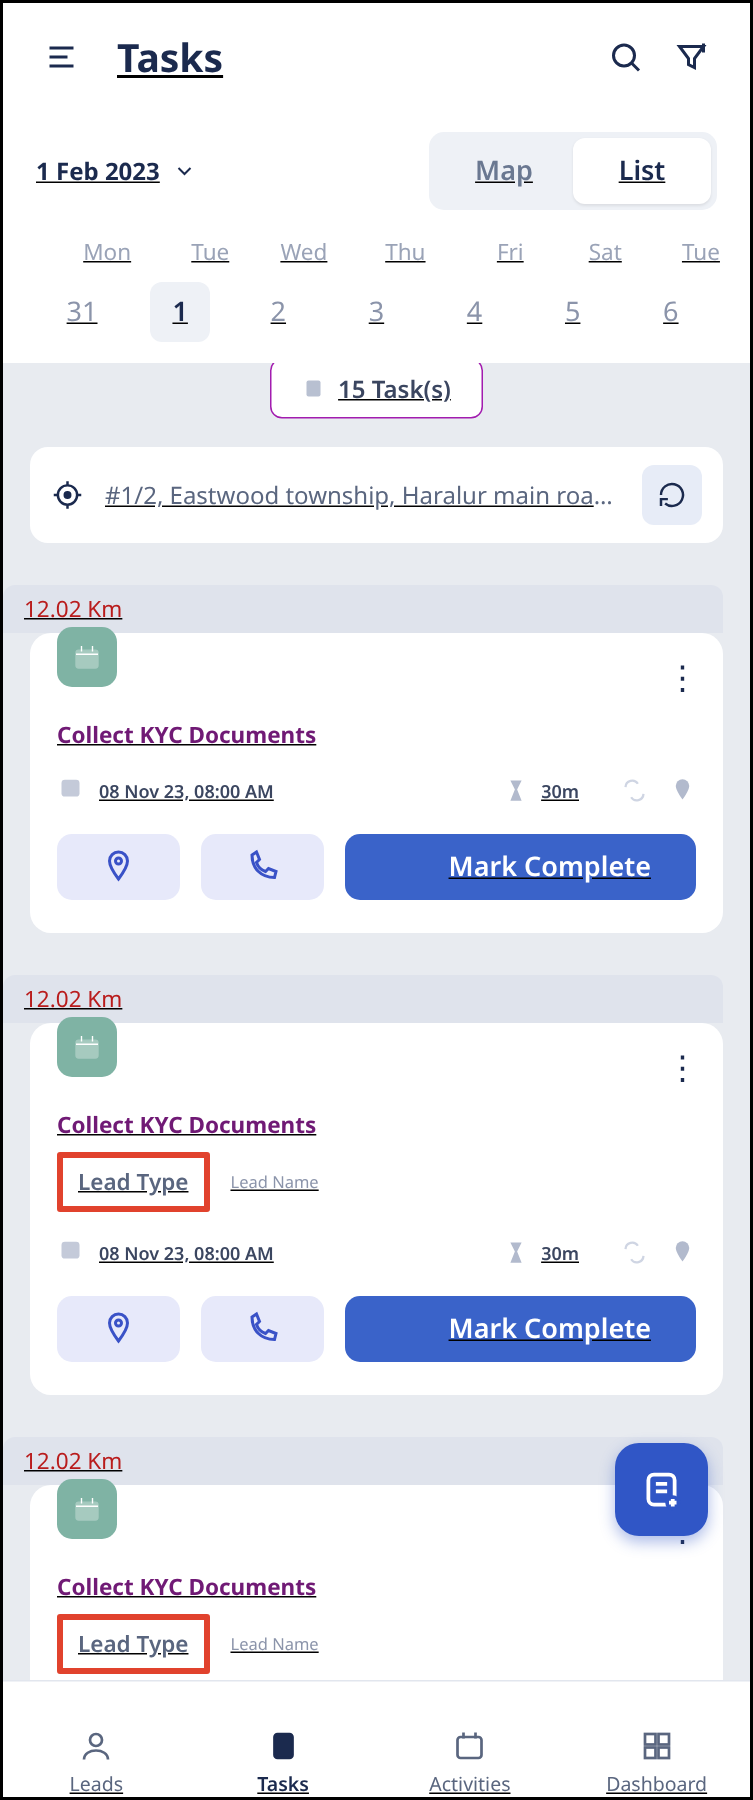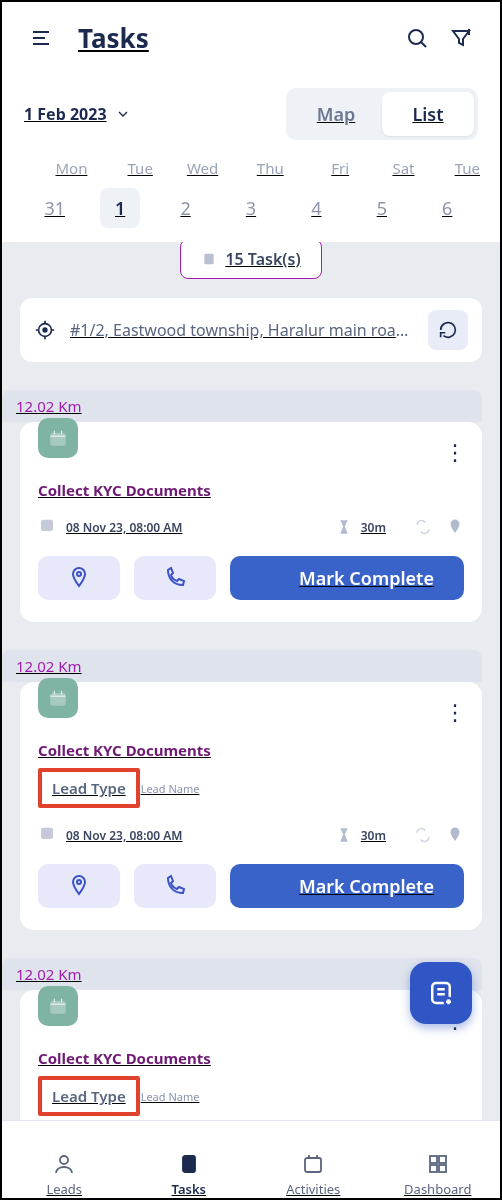--- a/index.html
+++ b/index.html
@@ -36,29 +36,29 @@
   .countpill svg { width: 16px; height: 16px; fill: #b8c0d1; }
 
   
   .locwrap { padding: 18px 18px 0 18px; }
   .locbar { background: #fff; border-radius: 12px; padding: 12px 14px; display: flex; align-items: center; gap: 14px; }
   .locbar .addr { flex: 1; color: #5a667f; font-size: 16px; white-space: nowrap; overflow: hidden; text-overflow: ellipsis; }
   .locbar .reload { width: 40px; height: 40px; background: #e7ecf7; border-radius: 8px; display: flex; align-items: center; justify-content: center; }
   .locbar svg { width: 22px; height: 22px; stroke: #1b2a4e; fill: none; stroke-width: 1.8; }
 
   
-  .dist { align-self: flex-end; margin: 28px 18px 0 0; background: #dfe3ec; color: #a21caf; font-size: 15px; padding: 6px 14px; border-radius: 8px 8px 0 0; }
+  .dist { align-self: flex-end; margin: 28px 18px 0 0; background: #dfe3ec; color: #b91c1c; font-size: 15px; padding: 6px 14px; border-radius: 8px 8px 0 0; }
 
   
   .card { background: #fff; border-radius: 14px; margin: 0 18px; padding: 14px 18px 22px 18px; position: relative; }
   .card .badge { position: absolute; left: 18px; top: -4px; width: 40px; height: 40px; background: #7fb3a4; border-radius: 10px; display: flex; align-items: center; justify-content: center; }
   .card .badge svg { width: 22px; height: 22px; fill: #fff; stroke: #fff; }
   .card .more { position: absolute; right: 12px; top: 14px; width: 30px; height: 30px; display: flex; align-items: center; justify-content: center; font-size: 22px; color: #1b2a4e; cursor: pointer; }
   .card h3 { margin-top: 44px; font-size: 15px; font-weight: 700; color: #701a75; }
-  .leadrow { display: flex; gap: 1px; margin-top: 8px; align-items: center; }
+  .leadrow { display: flex; gap: 14px; margin-top: 8px; align-items: center; }
   .leadtype { font-size: 15px; font-weight: 600; color: #5a667f; padding: 6px 10px; }
   .leadname { font-size: 11px; color: #8b94aa; }
   .highlight { border: 4px solid #e1422d; border-radius: 2px; }
   .metarow { display: flex; align-items: center; gap: 10px; margin-top: 16px; color: #3b4660; font-size: 12px; font-weight: 600; }
   .metarow .time { margin-left: auto; display: flex; align-items: center; gap: 8px; color: #3b4660; font-weight: 600; }
   .metarow .icons { margin-left: 18px; display: flex; gap: 14px; }
   .metarow svg { width: 18px; height: 18px; stroke: #b2bacd; fill: #b2bacd; stroke-width: 0; }
   .metarow .cal-ico svg { fill: #c4cad9; }
   .actionrow { display: flex; gap: 14px; margin-top: 18px; }
   .sqbtn { width: 82px; height: 44px; background: #e7e9fa; border-radius: 10px; display: flex; align-items: center; justify-content: center; }

